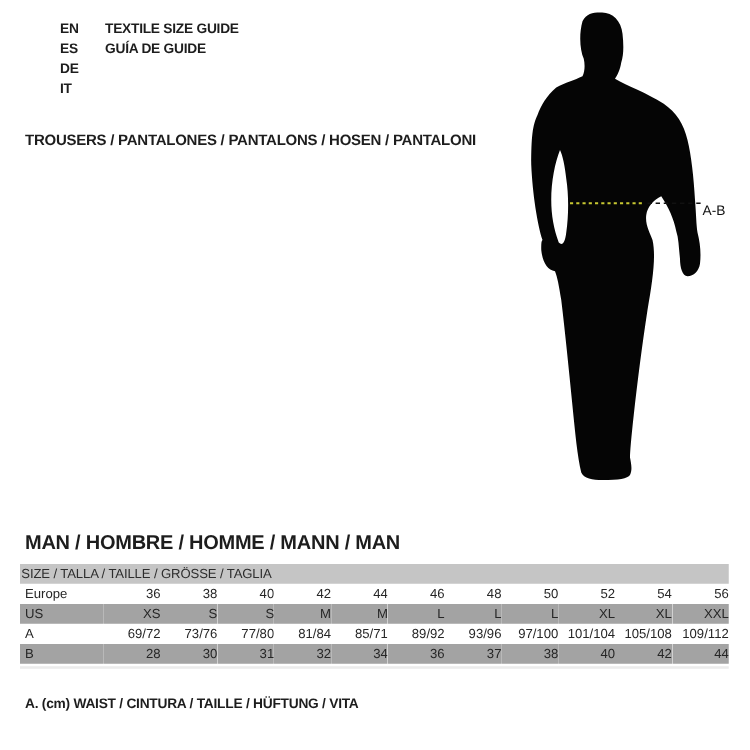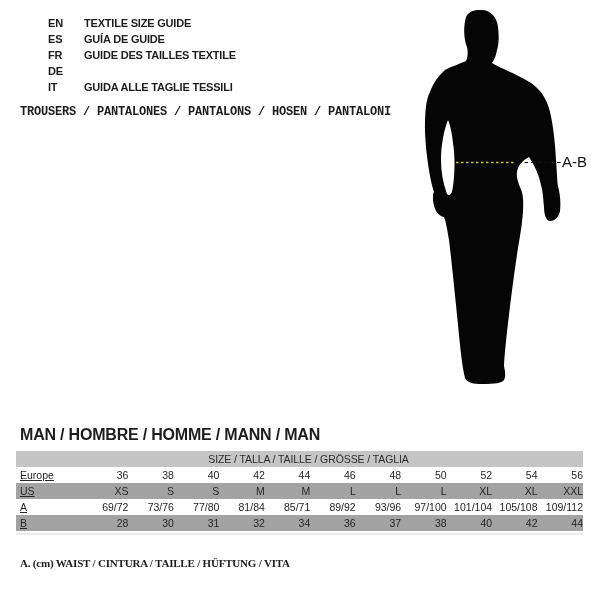--- a/index.html
+++ b/index.html
@@ -6,67 +6,62 @@
   #page{
     position:relative;width:600px;height:600px;background:#ffffff;
     font-family:"Liberation Sans",sans-serif;color:#1d1d1d;overflow:hidden;
   }
   
   .lang-block{position:absolute;left:16px;top:15px;margin-left:32px;}
   .lang-row{display:flex;height:16px;line-height:16px;font-size:11px;font-weight:bold;letter-spacing:-0.2px;}
   .lang-code{width:36px;flex:0 0 36px;}
   .garment-title{
     position:absolute;left:20px;top:105px;font-size:12px;font-weight:bold;
-    letter-spacing:-0.2px;white-space:nowrap;font-family:Liberation Mono, monospace;
+    letter-spacing:-0.2px;white-space:nowrap;
   }
   
   .figure-wrap{position:absolute;left:410px;top:0;width:190px;height:420px;}
-  .ab-label{position:absolute;left:562px;top:153px;font-size:15px;color:#111;}
+  .ab-label{position:absolute;left:562px;top:163px;font-size:11px;color:#111;}
   
   .gender-title{position:absolute;left:20px;top:426px;font-size:16px;font-weight:bold;letter-spacing:-0.2px;}
   
   .size-table{
     position:absolute;left:16px;top:451px;width:567px;
     border-collapse:collapse;table-layout:fixed;font-size:10.5px;color:#262626;
   }
   .size-table td{padding:0;height:16px;line-height:16px;text-align:right;overflow:hidden;white-space:nowrap;}
   .size-table .hdr td{
-    background:#c5c5c5;text-align:center;padding-left:18px;color:#2d2d2d;letter-spacing:-0.1px;
+    background:#c5c5c5;text-align:left;padding-left:1px;color:#2d2d2d;letter-spacing:-0.1px;
   }
   .size-table .stripe td{background:#a3a3a3;}
-  .size-table td.rowlabel{text-align:left;padding-left:4px;text-decoration:underline;}
+  .size-table td.rowlabel{text-align:left;padding-left:4px;}
   .table-bottom-rule{position:absolute;left:16px;top:533px;width:567px;height:2px;background:#ececec;}
   
   .footnotes{position:absolute;left:20px;top:554px;font-size:11px;font-weight:bold;letter-spacing:-0.2px;}
-  .footnotes div{height:19px;line-height:19px;white-space:nowrap;font-family:Liberation Serif, serif;}
+  .footnotes div{height:19px;line-height:19px;white-space:nowrap;}
 </style>
 </head>
 <body>
 
 <div id="page">
 
   <div class="lang-block">
     <div class="lang-row">
       <span class="lang-code">EN</span>
       <span class="lang-label">TEXTILE SIZE GUIDE</span>
     </div>
     <div class="lang-row">
       <span class="lang-code">ES</span>
       <span class="lang-label">GUÍA DE GUIDE</span>
     </div>
     <div class="lang-row">
-      <span class="lang-code">FR</span>
-      <span class="lang-label">GUIDE DES TAILLES TEXTILE</span>
-    </div>
-    <div class="lang-row">
       <span class="lang-code">DE</span>
     </div>
     <div class="lang-row">
       <span class="lang-code">IT</span>
-      <span class="lang-label">GUIDA ALLE TAGLIE TESSILI</span>
     </div>
   </div>
 
   <div class="garment-title">TROUSERS / PANTALONES / PANTALONS / HOSEN / PANTALONI</div>
 
   <div class="figure-wrap">
     <svg width="190" height="420" viewBox="0 0 190 420">
       <path fill="#050505" fill-rule="evenodd" d="
         M 70,10
         C 79,9 87,16 88,27

